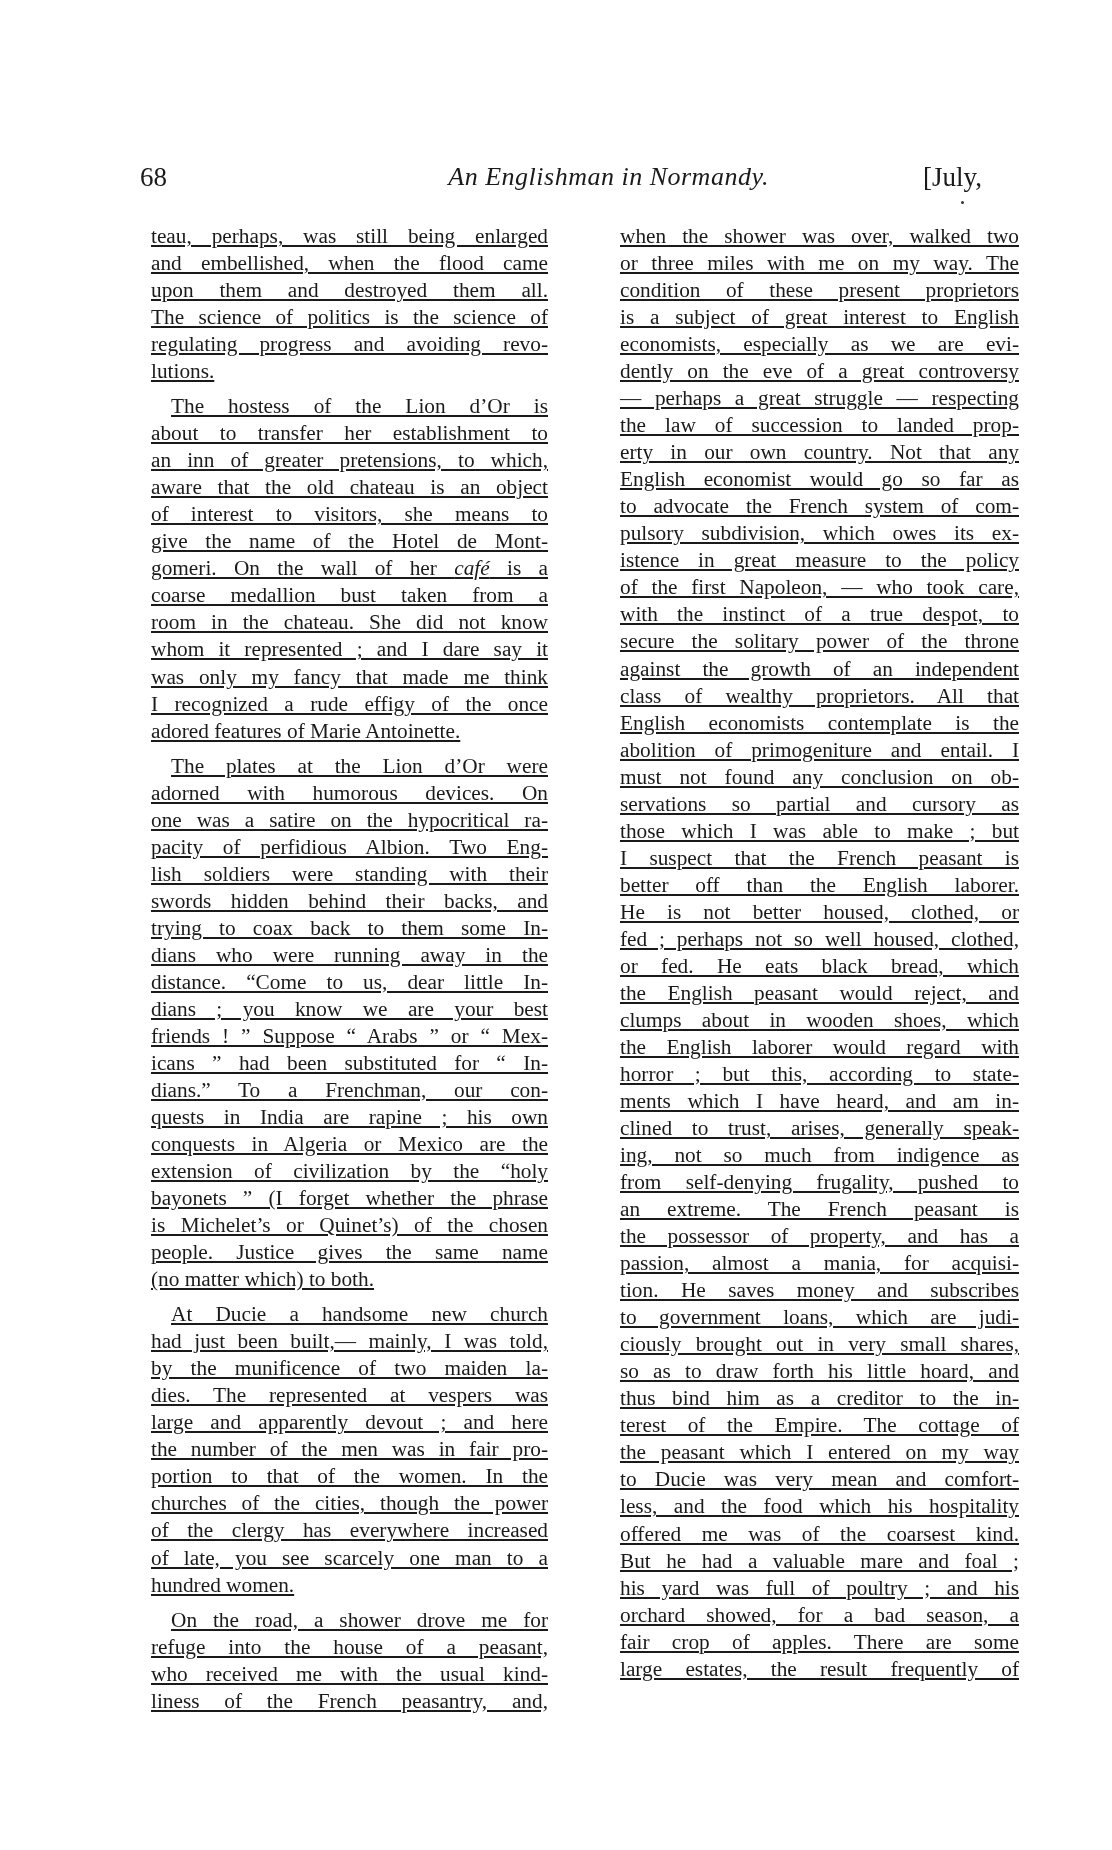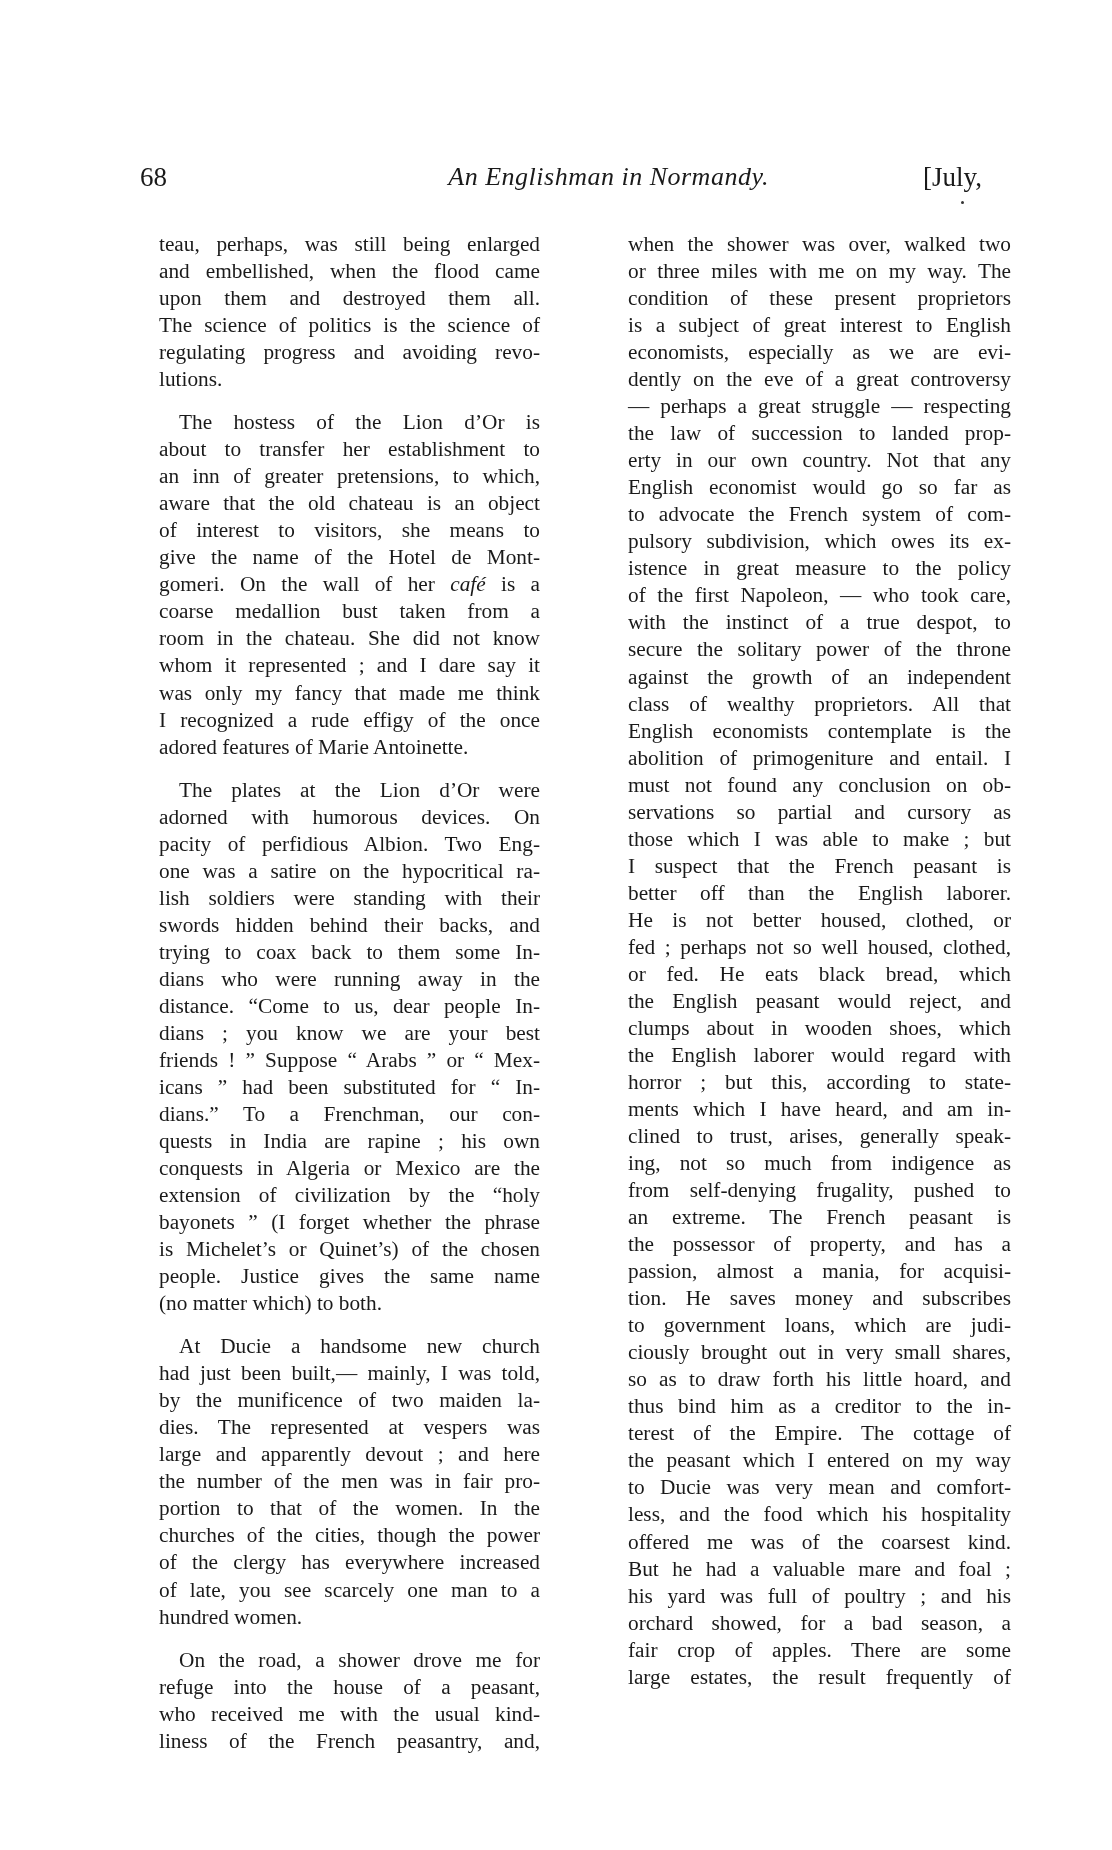--- a/index.html
+++ b/index.html
@@ -8,21 +8,21 @@
   .page { position: absolute; left: 0; top: 0; width: 1112px; height: 1850px; background: #fff; border-radius: 14px; }
   .running-head { position: absolute; top: 160px; left: 140px; width: 860px; height: 34px;
                   font-size: 27px; line-height: 34px; }
   .folio { position: absolute; left: 0; top: 0; }
   .title { position: absolute; left: 237px; top: 0; width: 392px; text-align: right; font-style: italic; font-size: 26px; letter-spacing: 0.5px; }
   .month { position: absolute; left: 783px; top: 0; }
   .speck { position: absolute; left: 961px; top: 201px; width: 3px; height: 3px; background: #333; border-radius: 50%; }
   .col { position: absolute; top: 215px; font-size: 21.3px; line-height: 27.04px; }
   .col-left { left: 143px; width: 413px; }
   .col-right { left: 612px; width: 415px; }
-  .para { margin: 16px; padding: 0; }
+  .para { margin: 8px; padding: 0; text-decoration: underline; }
   .line { display: block; height: 27.04px; white-space: nowrap; text-align: justify; text-align-last: justify; overflow: visible; }
   .line.last { text-align-last: left; }
   .line.indent { padding-left: 20px; }
   .it { font-style: italic; }
 </style>
 </head>
 <body>
 
 <div class="page">
   <div class="running-head">
@@ -52,27 +52,27 @@
         <span class="line">coarse medallion bust taken from a</span>
         <span class="line">room in the chateau. She did not know</span>
         <span class="line">whom it represented ; and I dare say it</span>
         <span class="line">was only my fancy that made me think</span>
         <span class="line">I recognized a rude effigy of the once</span>
         <span class="line last">adored features of Marie Antoinette.</span>
       </div>
       <div class="para">
         <span class="line indent">The plates at the Lion d’Or were</span>
         <span class="line">adorned with humorous devices. On</span>
+        <span class="line">one was a satire on the hypocritical ra-</span>
         <span class="line">pacity of perfidious Albion. Two Eng-</span>
-        <span class="line">one was a satire on the hypocritical ra-</span>
         <span class="line">lish soldiers were standing with their</span>
         <span class="line">swords hidden behind their backs, and</span>
         <span class="line">trying to coax back to them some In-</span>
         <span class="line">dians who were running away in the</span>
-        <span class="line">distance. “Come to us, dear people In-</span>
+        <span class="line">distance. “Come to us, dear little In-</span>
         <span class="line">dians ; you know we are your best</span>
         <span class="line">friends ! ” Suppose “ Arabs ” or “ Mex-</span>
         <span class="line">icans ” had been substituted for “ In-</span>
         <span class="line">dians.” To a Frenchman, our con-</span>
         <span class="line">quests in India are rapine ; his own</span>
         <span class="line">conquests in Algeria or Mexico are the</span>
         <span class="line">extension of civilization by the “holy</span>
         <span class="line">bayonets ” (I forget whether the phrase</span>
         <span class="line">is Michelet’s or Quinet’s) of the chosen</span>
         <span class="line">people. Justice gives the same name</span>

